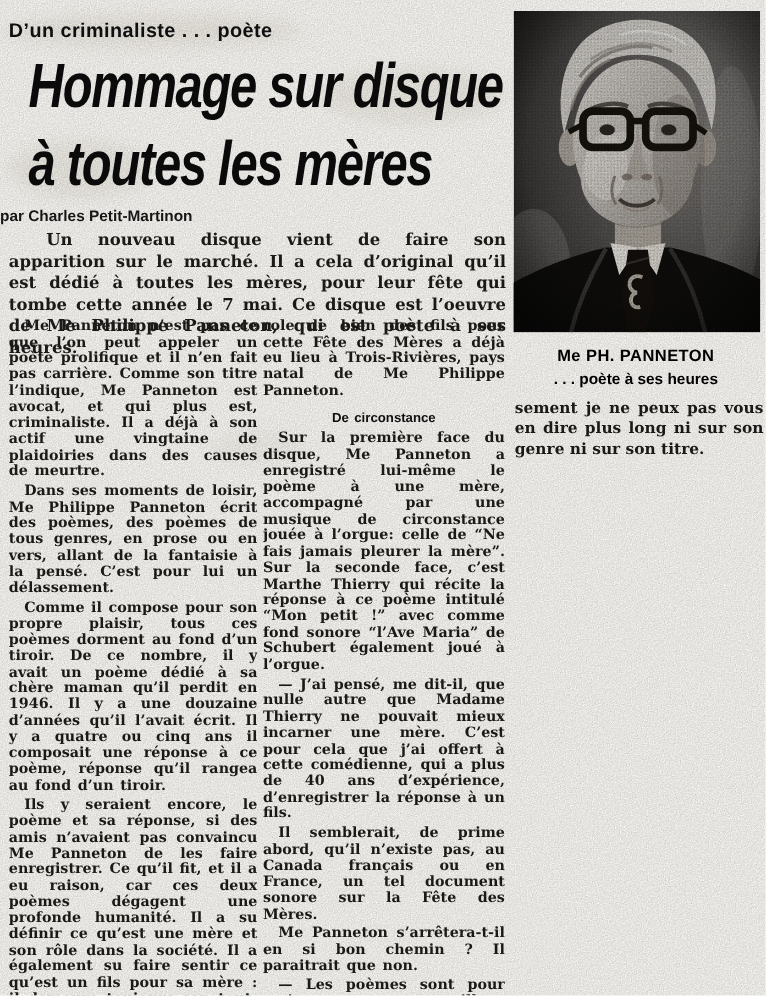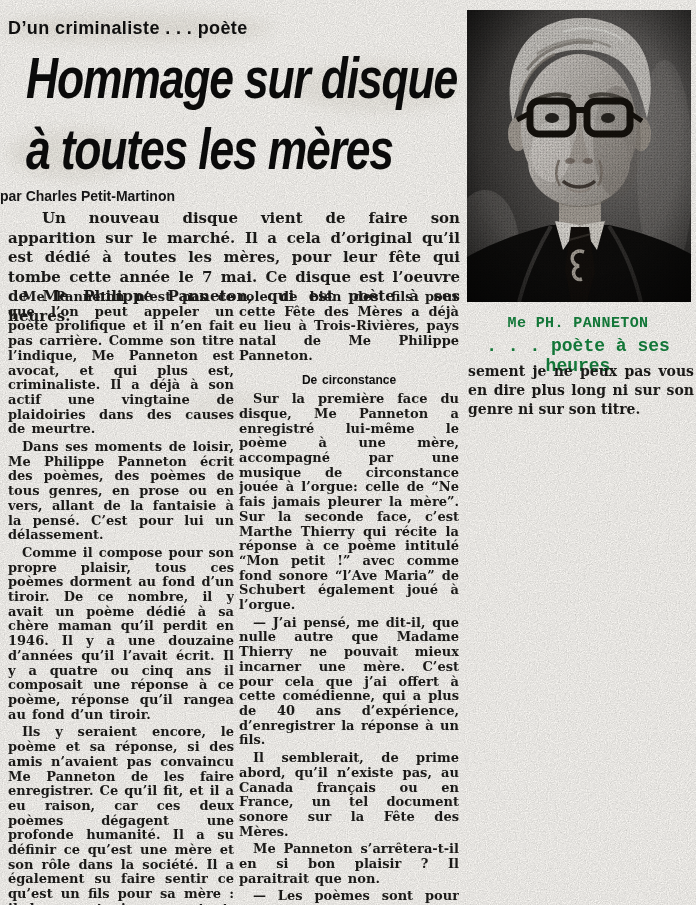--- a/index.html
+++ b/index.html
@@ -69,24 +69,24 @@
     margin:9px 0 5px 0; color:#111;
   }
   .col-left { left:8px;   width:226px; }
   .col-mid  { left:239px; width:220px; }
 
   .sidebar { position:absolute; left:462px; top:10px; width:232px; height:890px; }
   .photo   { position:absolute; left:5px; top:0; width:224px; height:292px; margin:0; }
   .photo svg { display:block; }
   .cap {
     position:absolute; left:0; width:232px; text-align:center;
-    font-family:Liberation Mono, monospace; font-weight:bold; color:#15803d;
+    font-family:Liberation Sans, sans-serif; font-weight:bold; color:#000000;
   }
   .cap1 { top:305px; font-size:15px; letter-spacing:.4px; }
-  .cap2 { top:326px; font-size:18px; }
+  .cap2 { top:326px; font-size:14px; }
   .cont {
     position:absolute; left:6px; top:352px; width:226px; margin:0;
     font-size:14px; font-weight:bold; line-height:19px;
     text-align:justify;
   }
 
   .grain {
     position:absolute; left:0; top:0; width:696px; height:905px;
     pointer-events:none; opacity:.5;
   }
@@ -117,21 +117,21 @@
     <p>Ils y seraient encore, le poème et sa réponse, si des amis n’avaient pas convaincu Me Panneton de les faire enregistrer. Ce qu’il fit, et il a eu raison, car ces deux poèmes dégagent une profonde humanité. Il a su définir ce qu’est une mère et son rôle dans la société. Il a également su faire sentir ce qu’est un fils pour sa mère : il demeure toujours son tout-petit.</p>
 
   </div>
 
   <div class="col col-mid">
     <p style="text-indent:0;">role de bien des fils pour cette Fête des Mères a déjà eu lieu à Trois-Rivières, pays natal de Me Philippe Panneton.</p>
     <h3>De circonstance</h3>
     <p>Sur la première face du disque, Me Panneton a enregistré lui-même le poème à une mère, accompagné par une musique de circonstance jouée à l’orgue: celle de “Ne fais jamais pleurer la mère”. Sur la seconde face, c’est Marthe Thierry qui récite la réponse à ce poème intitulé “Mon petit !” avec comme fond sonore “l’Ave Maria” de Schubert également joué à l’orgue.</p>
     <p>— J’ai pensé, me dit-il, que nulle autre que Madame Thierry ne pouvait mieux incarner une mère. C’est pour cela que j’ai offert à cette comédienne, qui a plus de 40 ans d’expérience, d’enregistrer la réponse à un fils.</p>
     <p>Il semblerait, de prime abord, qu’il n’existe pas, au Canada français ou en France, un tel document sonore sur la Fête des Mères.</p>
-    <p>Me Panneton s’arrêtera-t-il en si bon plaisir ? Il paraitrait que non.</p>
+    <p>Me Panneton s’arrêtera-t-il en si bon chemin ? Il paraitrait que non.</p>
     <p>— Les poèmes sont pour moi un merveilleux délassement. Mais j’aime aussi la lecture et les voyages. J’ai même un livre en préparation qui devrait paraitre au cours de l’été ou au début de l’automne. Malheureu-</p>
   </div>
 
   <aside class="sidebar">
     <figure class="photo">
       <svg width="224" height="292" viewBox="0 0 224 292" xmlns="http://www.w3.org/2000/svg">
         <defs>
           <radialGradient id="bgGrad" cx="0.68" cy="0.40" r="0.95">
             <stop offset="0" stop-color="#858280"></stop>
             <stop offset="0.55" stop-color="#4a4846"></stop>

